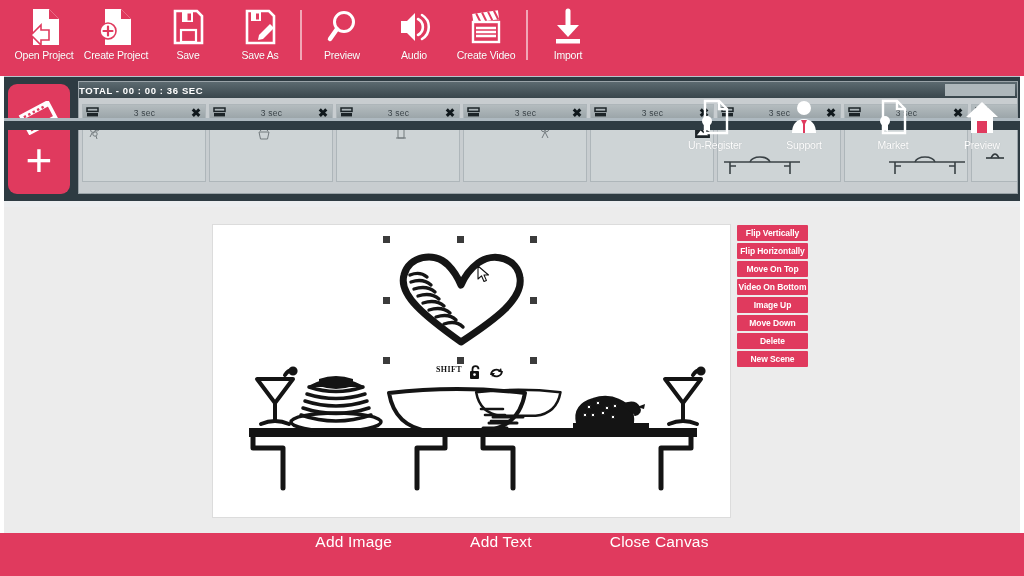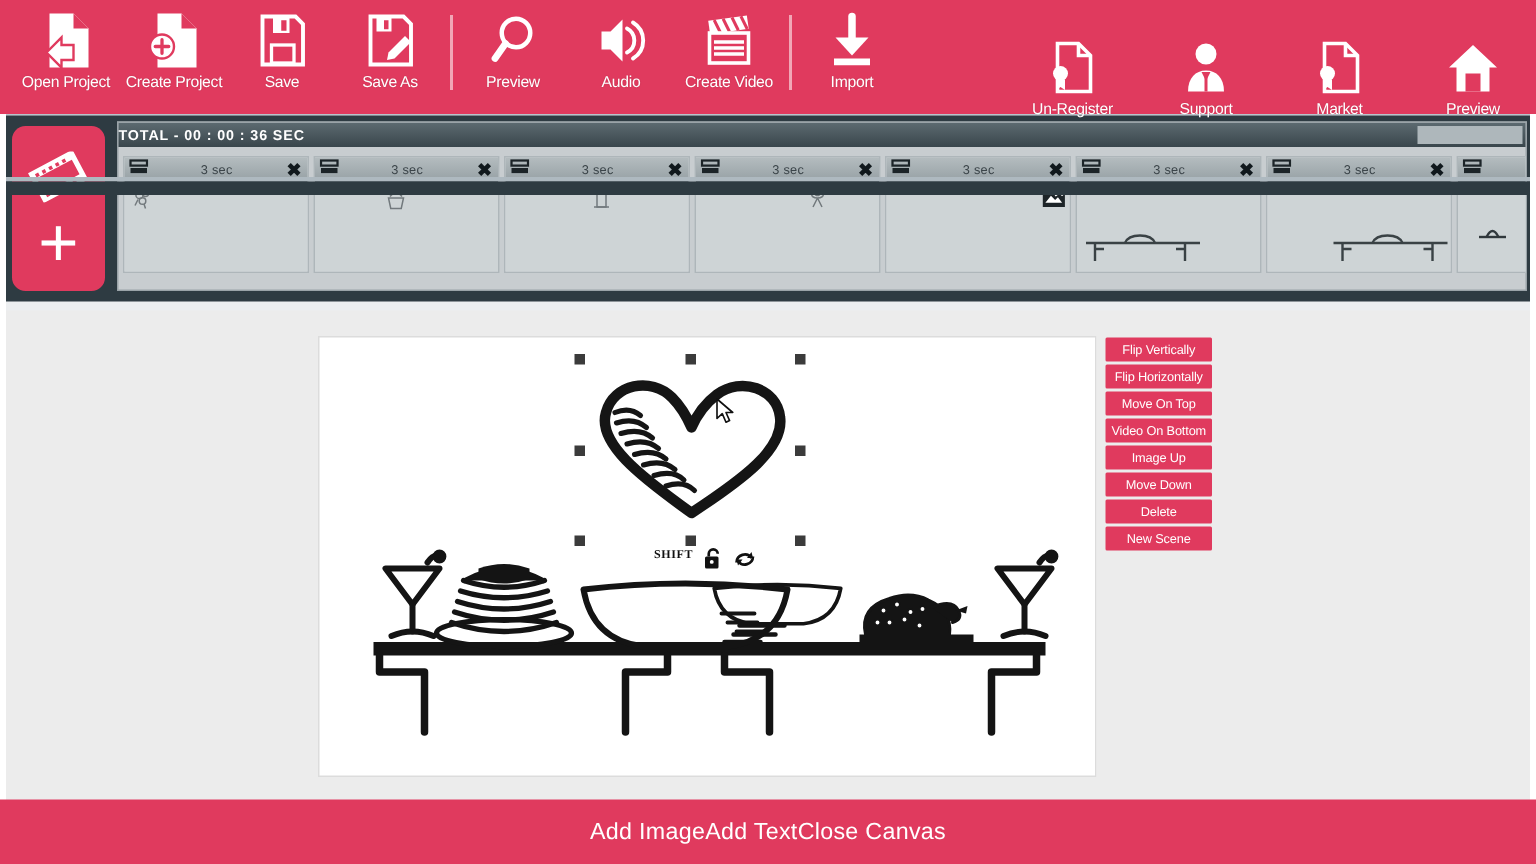--- a/index.html
+++ b/index.html
@@ -24,20 +24,21 @@
   
   .toolbar {
     position: absolute;
     left: 0; top: 0;
     width: 1024px;
     height: 76px;
     background: #e03a5e;
     display: flex;
     align-items: flex-start;
     z-index: 10;
+    flex-direction: column;
   }
   .toolbar-left {
     display: flex;
     align-items: flex-start;
     padding-left: 8px;
     padding-top: 6px;
   }
   .toolbar-right {
     display: flex;
     align-items: flex-start;
@@ -287,40 +288,41 @@
     width: 71px;
     display: flex;
     flex-direction: column;
     gap: 2px;
   }
   .action-btn {
     height: 16px;
     background: #e03a5e;
     color: #ffffff;
     font-size: 8.5px;
-    font-weight: normal;
+    font-weight: bold;
     display: flex;
     align-items: center;
     justify-content: center;
     cursor: pointer;
     letter-spacing: -0.1px;
     white-space: nowrap;
     border-radius: 1px;
   }
 
   
   .bottombar {
     position: absolute;
     left: 0; top: 533px;
     width: 1024px;
     height: 43px;
     background: #e03a5e;
     display: flex;
-    align-items: center;
+    align-items: flex-start;
     justify-content: center;
+    gap: 78px;
     z-index: 10;
   }
   .bottombar .bb-item {
     color: #ffffff;
     font-size: 15.5px;
     cursor: pointer;
     letter-spacing: .2px;
     user-select: none;
   }
 

